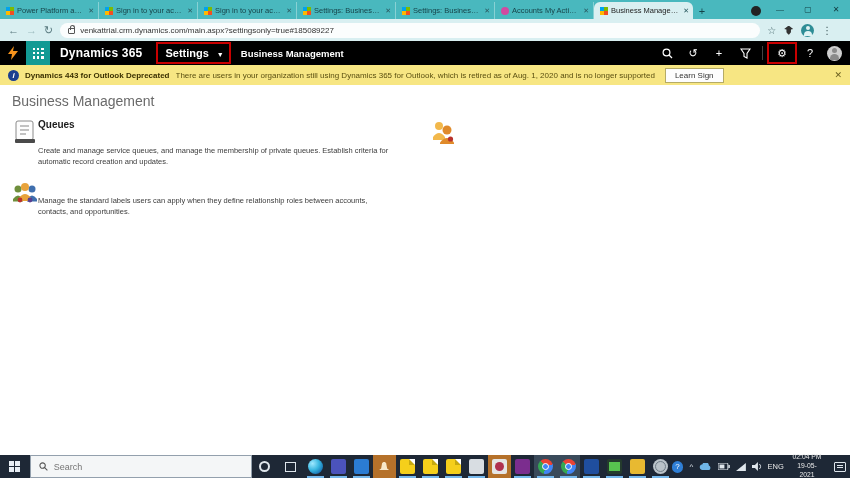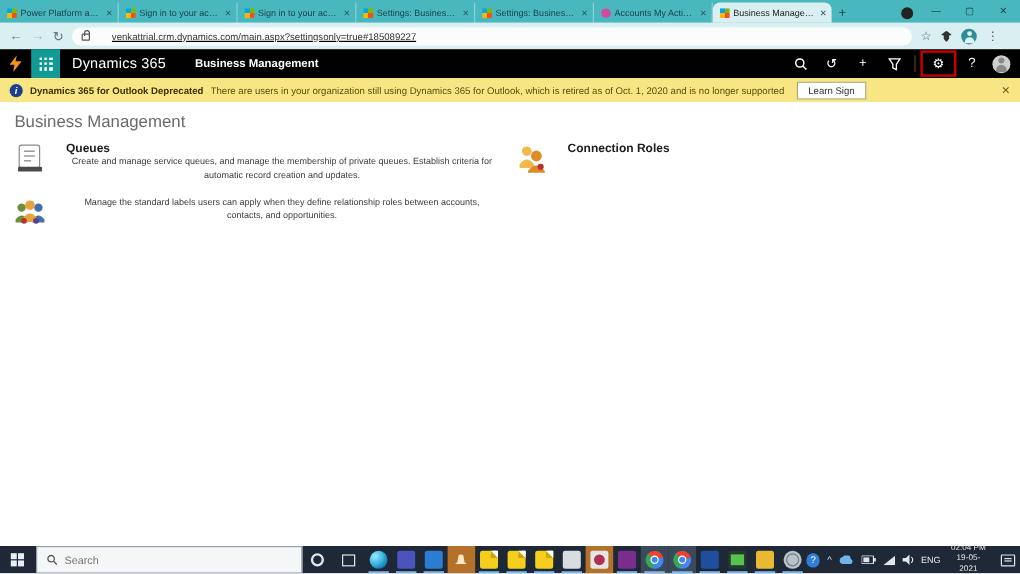--- a/index.html
+++ b/index.html
@@ -17,40 +17,40 @@
   .favicon.pink { border-radius:50%; background:#d14aa0; }
   .newtab { width:18px; height:17px; color:#134449; font-size:11px; display:flex; align-items:center; justify-content:center; }
   .media-circle { width:10px; height:10px; border-radius:50%; background:#222; margin:0 0 3px 40px; }
   .wincontrols { position:absolute; right:0; top:0; height:19px; display:flex; align-items:center; gap:0; }
   .winbtn { width:28px; text-align:center; font-size:8px; color:#10393e; }
 
   
   #toolbar { position:absolute; top:19px; left:0; width:850px; height:22px; background:#d9eff1; display:flex; align-items:center; padding:0 8px; gap:7px; }
   .navglyph { font-size:11px; color:#5b7b80; }
   .navglyph.dis { color:#9dbcc0; }
-  #omnibox { flex:1; height:15px; background:#fbfdfd; border-radius:8px; display:flex; align-items:center; padding:0 8px; gap:18px; max-width:700px;text-decoration:underline; }
+  #omnibox { flex:1; height:15px; background:#fbfdfd; border-radius:8px; display:flex; align-items:center; padding:0 8px; gap:5px; max-width:700px; }
   #lock { width:7px; height:6px; border:1px solid #555; border-radius:1px; position:relative; margin-top:2px; }
   #lock:before { content:""; position:absolute; top:-4px; left:1px; width:3px; height:4px; border:1px solid #555; border-bottom:none; border-radius:3px 3px 0 0; }
   #url { font-size:8px; color:#333; white-space:nowrap; overflow:hidden; }
   .tb-right { display:flex; align-items:center; gap:8px; }
   .star { font-size:10px; color:#4a6a6e; }
   .ext-pin { width:9px; height:9px; background:#333; clip-path:polygon(50% 0,100% 40%,75% 45%,75% 75%,55% 100%,45% 100%,25% 75%,25% 45%,0 40%); }
   .tb-avatar { width:13px; height:13px; border-radius:50%; background:#2e8d96; position:relative; }
   .tb-avatar:before { content:""; position:absolute; top:2px; left:4.5px; width:4px; height:4px; border-radius:50%; background:#dff3f4; }
   .tb-avatar:after { content:""; position:absolute; bottom:1px; left:2.5px; width:8px; height:5px; border-radius:4px 4px 0 0; background:#dff3f4; }
   .kebab { font-size:10px; color:#40585c; letter-spacing:0; }
 
   
   #d365nav { position:absolute; top:41px; left:0; width:850px; height:24px; background:#000; display:flex; align-items:center; color:#fff; }
   .bolt { width:26px; height:24px; display:flex; align-items:center; justify-content:center; }
   .bolt svg { width:10px; height:14px; }
   .waffle { width:24px; height:24px; background:#129a94; display:flex; align-items:center; justify-content:center; }
   .waffle-grid { width:11px; height:11px; display:grid; grid-template-columns:repeat(3,1fr); gap:1.5px; }
   .waffle-grid i { background:#fff; }
-  .brand { font-size:12px; font-weight:400; padding:0 14px 0 10px; letter-spacing:.2px; }
+  .brand { font-size:12px; font-weight:700; padding:0 14px 0 10px; letter-spacing:.2px; }
   .area-box { border:2px solid #c90000; padding:1px 5px 1px 7px; display:flex; align-items:center; gap:8px; height:22px; }
   .area-label { font-size:11px; font-weight:600; }
   .chev { font-size:7px; margin-top:2px; }
   .pagecrumb { font-size:9.5px; font-weight:600; margin-left:10px; }
   .nav-right { margin-left:auto; display:flex; align-items:center; gap:0; }
   .nav-ic { width:26px; text-align:center; font-size:11px; color:#fff; display:flex; align-items:center; justify-content:center; height:24px; }
   .nav-sep { width:1px; height:14px; background:#444; margin:0 4px; }
   .gear-box { border:2px solid #c90000; width:30px; height:22px; display:flex; align-items:center; justify-content:center; }
   .nav-avatar { width:15px; height:15px; border-radius:50%; background:#cfcfcf; position:relative; margin:0 8px 0 4px; }
   .nav-avatar:before { content:""; position:absolute; top:2px; left:5px; width:5px; height:5px; border-radius:50%; background:#8a8a8a; }
@@ -62,24 +62,24 @@
   .banner-title { font-size:8px; font-weight:700; color:#3a3000; white-space:nowrap; }
   .banner-msg { font-size:8px; color:#5a4f10; white-space:nowrap; overflow:hidden; }
   .learnmore { font-size:8px; background:#fdfdfd; border:1px solid #b5ab66; padding:2px 9px; color:#333; white-space:nowrap; margin-left:4px; }
   .banner-close { margin-left:auto; font-size:9px; color:#6b6020; }
 
   
   #content { position:absolute; top:85px; left:0; width:850px; height:370px; background:#fff; padding:8px 12px; }
   #page-title { font-size:14px; color:#6a6a6a; font-weight:400; }
   #question { font-size:10.5px; font-weight:700; color:#111; margin-top:12px; padding-bottom:5px; border-bottom:1px solid #e3e3e3; }
   #features { display:grid; grid-template-columns:1fr 1fr; column-gap:10px; row-gap:12px; margin-top:10px; }
-  .feature { display:flex; gap:17px; align-items:flex-start; }
+  .feature { display:flex; gap:0; align-items:flex-start; }
   .f-icon { width:26px; height:26px; flex:0 0 auto; }
   .f-title { font-size:10px; font-weight:700; color:#1c1c1c; }
-  .f-desc { font-size:7.5px; color:#3c3c3c; line-height:1.45; margin-top:0; max-width:360px;text-align:center; }
+  .f-desc { font-size:7.5px; color:#3c3c3c; line-height:1.45; margin-top:16px; max-width:360px; }
 
   
   #taskbar { position:absolute; top:455px; left:0; width:850px; height:23px; background:#1e2836; display:flex; align-items:stretch; color:#e8e8e8; }
   .start { width:30px; display:flex; align-items:center; justify-content:center; }
   .win-logo { width:11px; height:11px; display:grid; grid-template-columns:1fr 1fr; gap:1px; }
   .win-logo i { background:#e8eef5; }
   #tb-search { width:224px; background:#f4f6f7; display:flex; align-items:center; gap:6px; padding:0 8px; border:1px solid #93a0ad; }
   #tb-search svg { flex:0 0 auto; }
   #tb-search input { border:none; outline:none; background:transparent; font-size:9px; width:140px; color:#333; font-family:inherit; }
   .cortana { width:26px; display:flex; align-items:center; justify-content:center; }
@@ -197,20 +197,24 @@
           <i></i>
           <i></i>
           <i></i>
           <i></i>
           <i></i>
           <i></i>
           <i></i>
         </div>
     </div>
     <div class="brand">Dynamics 365</div>
+    <div class="area-box">
+      <span class="area-label">Settings</span>
+      <span class="chev">▼</span>
+    </div>
     <div class="pagecrumb">Business Management</div>
     <div class="nav-right">
       <span class="nav-ic">
         <svg width="11" height="11" viewBox="0 0 11 11">
             <circle cx="4.5" cy="4.5" r="3.4" fill="none" stroke="#fff" stroke-width="1.2"></circle>
             <line x1="7" y1="7" x2="10" y2="10" stroke="#fff" stroke-width="1.2"></line>
           </svg>
       </span>
       <span class="nav-ic">↺</span>
       <span class="nav-ic">+</span>
@@ -223,22 +227,22 @@
       <span class="gear-box">
         <span style="font-size:11px;">⚙</span>
       </span>
       <span class="nav-ic">?</span>
       <span class="nav-avatar"></span>
     </div>
   </div>
 
   <div id="banner">
     <span class="info-ic">i</span>
-    <span class="banner-title">Dynamics 365 for Outlook Deprecated</span>
-    <span class="banner-msg">There are users in your organization still using Dynamics 365 for Outlook, which is retired as of Oct. 1, 2020 and is no longer supported</span>
+    <span class="banner-title">Dynamics 443 for Outlook Deprecated</span>
+    <span class="banner-msg">There are users in your organization still using Dynamics 365 for Outlook, which is retired as of Aug. 1, 2020 and is no longer supported</span>
     <span class="learnmore">Learn Sign</span>
     <span class="banner-close">✕</span>
   </div>
 
   <div id="content">
     <div id="page-title">Business Management</div>
     <div id="features">
 
       <div class="feature">
         <svg class="f-icon" viewBox="0 0 26 26">
@@ -256,21 +260,20 @@
 
       <div class="feature">
         <svg class="f-icon" viewBox="0 0 26 26">
           <circle cx="9" cy="7" r="4" fill="#f2b84b"></circle>
           <path d="M3 18 q6 -8 12 0 v3 h-12 z" fill="#f2b84b"></path>
           <circle cx="17" cy="11" r="4.5" fill="#e08a2a"></circle>
           <path d="M10 23.5 q7 -9 14 0 v1.5 h-14 z" fill="#e08a2a"></path>
           <circle cx="20.5" cy="20" r="2.6" fill="#b9322c"></circle>
         </svg>
         <div>
-          <div class="f-title">Connection Roles</div>
         </div>
       </div>
 
       <div class="feature">
         <svg class="f-icon" viewBox="0 0 26 26">
           <circle cx="6" cy="9" r="3.5" fill="#6f8f3c"></circle>
           <path d="M1 19 q5 -7 10 0 v2.5 h-10 z" fill="#6f8f3c"></path>
           <circle cx="20" cy="9" r="3.5" fill="#3f6fae"></circle>
           <path d="M15 19 q5 -7 10 0 v2.5 h-10 z" fill="#3f6fae"></path>
           <circle cx="13" cy="7" r="4" fill="#e8a33c"></circle>

